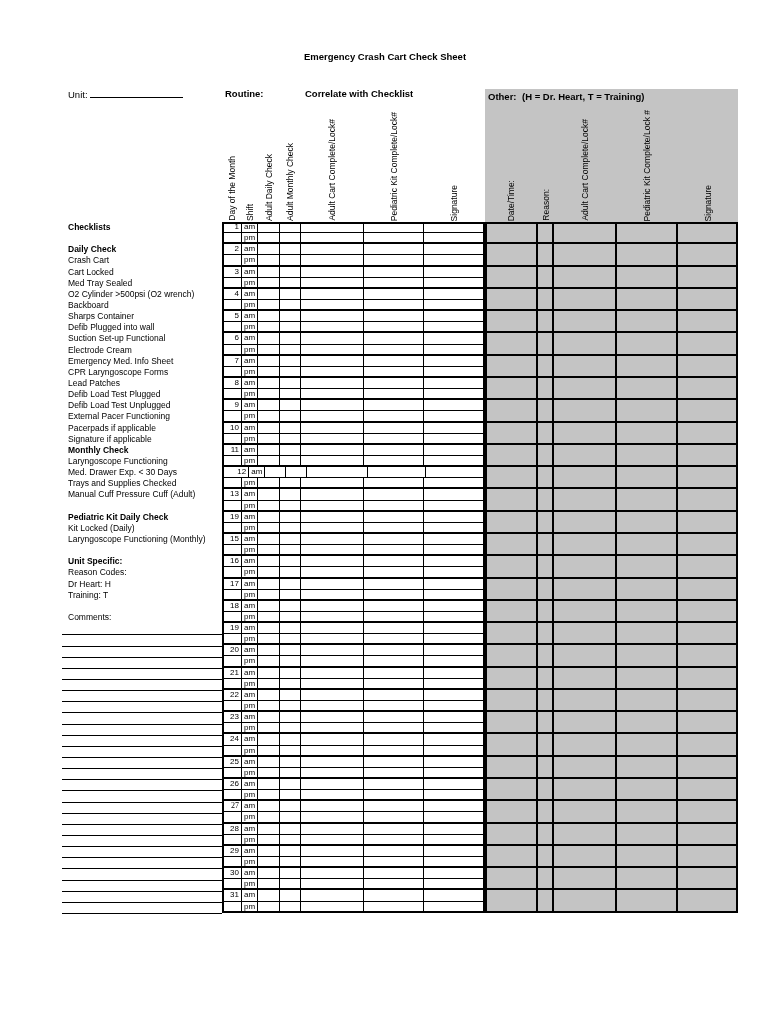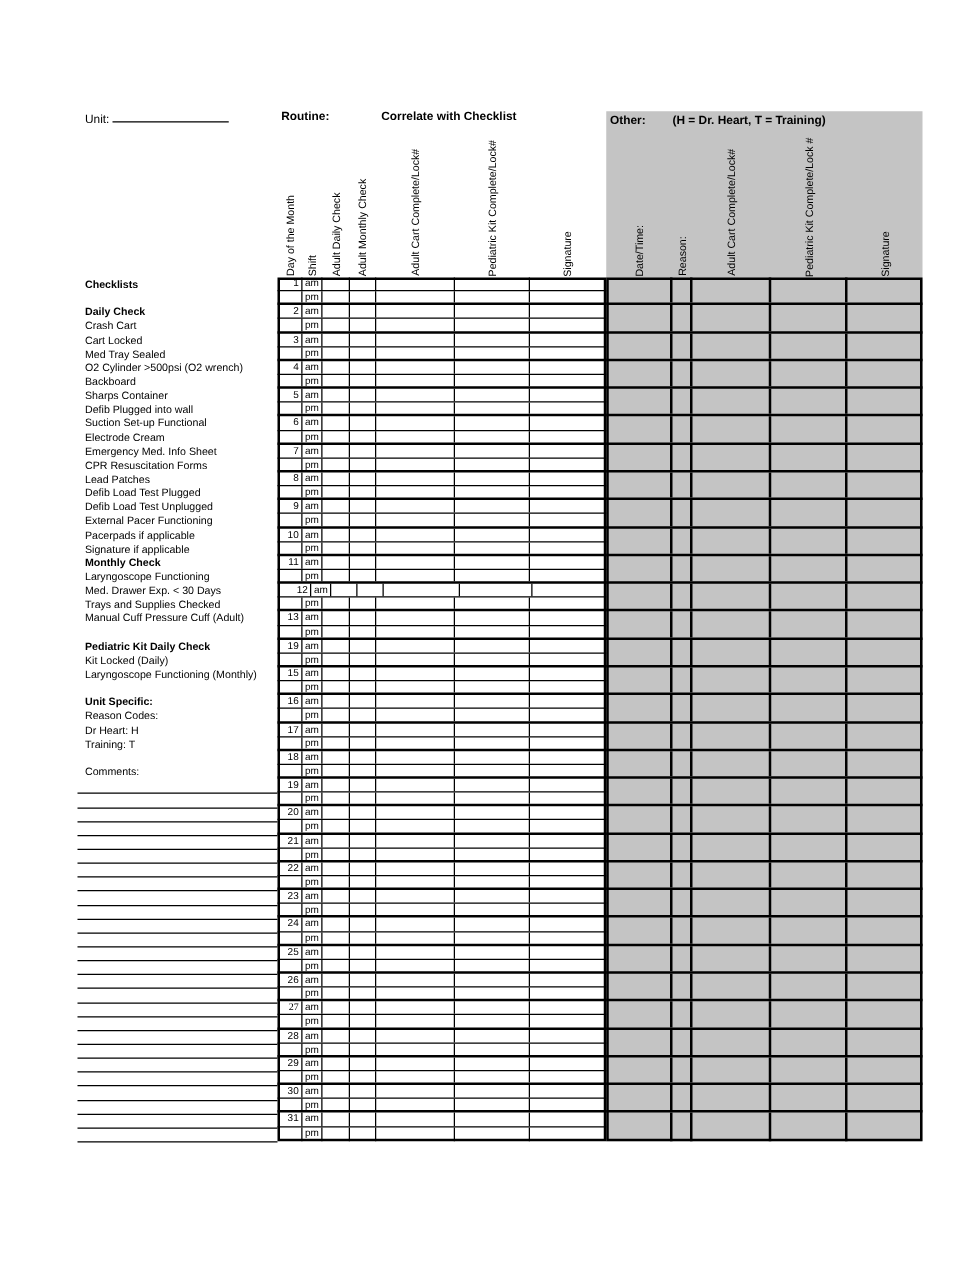--- a/index.html
+++ b/index.html
@@ -41,48 +41,49 @@
   .grow{display:flex;height:22.29px;box-sizing:border-box;border-bottom:2px solid #000;}
   .grow.last{border-bottom:none;}
   .gc{box-sizing:border-box;height:100%;border-right:2px solid #000;}
   .gc.norr{border-right:none;}
 </style>
 </head>
 <body>
 
 <div class="page">
 
+  <div class="title">Emergency Crash Cart Check Sheet</div>
 
   <div class="toplabel" style="left:68px;"><span>Unit:</span>
     <span class="uline" style="width:93px;"></span>
   </div>
   <div class="toplabel bold" style="left:225px;">Routine:</div>
   <div class="toplabel bold" style="left:305px;">Correlate with Checklist</div>
 
   <div class="gray-panel" id="gray-panel" style="background: rgb(196, 196, 196);">
     <span class="hlbl" style="left:3px;">Other:</span>
-    <span class="hlbl" style="left:53px;">(H = Dr. Heart, T = Training)</span>
+    <span class="hlbl" style="left:37px;">(H = Dr. Heart, T = Training)</span>
   </div>
 
 
   <div id="checklist">
       <div class="cl-item bold" style="top: 0px;">Checklists</div>
       <div class="cl-item" style="top: 11.145px;"></div>
       <div class="cl-item bold" style="top: 22.29px;">Daily Check</div>
       <div class="cl-item" style="top: 33.435px;">Crash Cart</div>
       <div class="cl-item" style="top: 44.58px;">Cart Locked</div>
       <div class="cl-item" style="top: 55.725px;">Med Tray Sealed</div>
       <div class="cl-item" style="top: 66.87px;">O2 Cylinder &gt;500psi (O2 wrench)</div>
       <div class="cl-item" style="top: 78.015px;">Backboard</div>
       <div class="cl-item" style="top: 89.16px;">Sharps Container</div>
       <div class="cl-item" style="top: 100.305px;">Defib Plugged into wall</div>
       <div class="cl-item" style="top: 111.45px;">Suction Set-up Functional</div>
       <div class="cl-item" style="top: 122.595px;">Electrode Cream</div>
       <div class="cl-item" style="top: 133.74px;">Emergency Med. Info Sheet</div>
-      <div class="cl-item" style="top: 144.885px;">CPR Resuscitation Forms</div>
+      <div class="cl-item" style="top: 144.885px;">CPR Laryngoscope Forms</div>
       <div class="cl-item" style="top: 156.03px;">Lead Patches</div>
       <div class="cl-item" style="top: 167.175px;">Defib Load Test Plugged</div>
       <div class="cl-item" style="top: 178.32px;">Defib Load Test Unplugged</div>
       <div class="cl-item" style="top: 189.465px;">External Pacer Functioning</div>
       <div class="cl-item" style="top: 200.61px;">Pacerpads if applicable</div>
       <div class="cl-item" style="top: 211.755px;">Signature if applicable</div>
       <div class="cl-item bold" style="top: 222.9px;">Monthly Check</div>
       <div class="cl-item" style="top: 234.045px;">Laryngoscope Functioning</div>
       <div class="cl-item" style="top: 245.19px;">Med. Drawer Exp. &lt; 30 Days</div>
       <div class="cl-item" style="top: 256.335px;">Trays and Supplies Checked</div>

